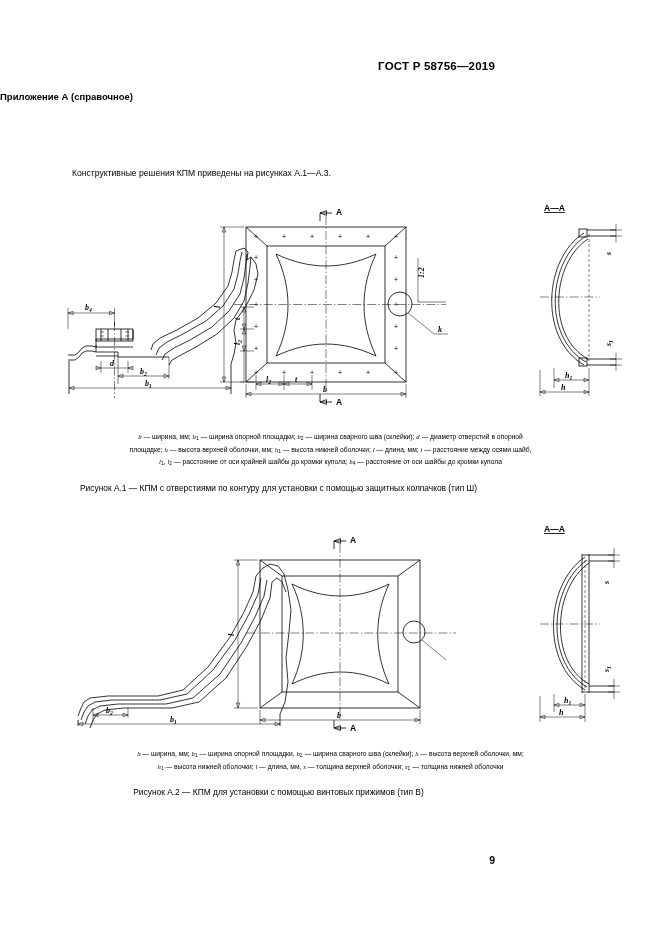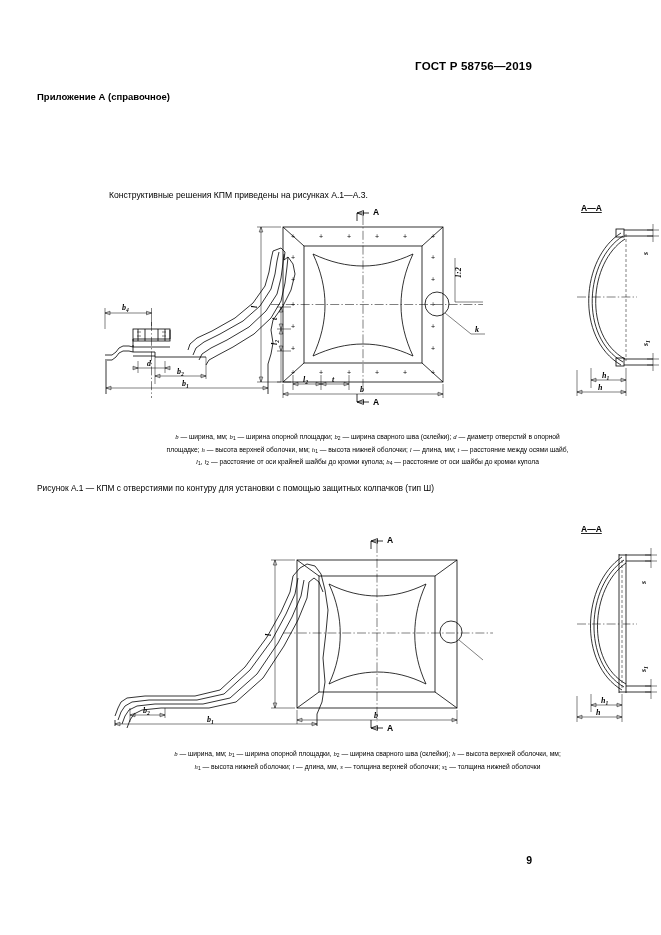--- a/index.html
+++ b/index.html
@@ -14,21 +14,20 @@
     font-family: "Liberation Sans", sans-serif;
     color: #000000;
     overflow: hidden;
   }
   .page {
     position: absolute;
     left: 0; top: 0;
     width: 557px;
     height: 935px;
     background: #ffffff;
-    margin-left: 37px;
   }
   .std-header {
     position: absolute;
     right: 62px;
     top: 60px;
     font-size: 11.5px;
     font-weight: bold;
     letter-spacing: 0.2px;
     white-space: nowrap;
   }
@@ -49,37 +48,37 @@
     left: 0; right: 0;
     top: 149px;
     text-align: center;
     font-size: 9.7px;
     font-weight: bold;
     letter-spacing: 0.1px;
   }
   .intro-text {
     position: absolute;
     left: 72px;
-    top: 190px;
+    top: 168px;
     font-size: 8.6px;
   }
   .legend {
     position: absolute;
     left: 62px;
     width: 537px;
     font-size: 6.7px;
     line-height: 10.5px;
     text-align: center;
   }
   .legend .ln { display: block; }
   .legend .just { text-align: justify; text-align-last: center; }
   .fig-caption {
     position: absolute;
     left: 0; right: 0;
-    text-align: left;
+    text-align: center;
     font-size: 8.4px;
   }
   .page-no {
     position: absolute;
     right: 62px;
     bottom: 69px;
     font-size: 10.5px;
     font-weight: bold;
   }
   i { font-family: "Liberation Serif", serif; font-style: italic; }
@@ -386,16 +385,17 @@
         <text class="lbl" x="511" y="203">h</text>
       </g>
     </svg>
   </div>
 
   <div class="legend" style="top:749px;">
     <span class="ln just"><i>b</i> — ширина, мм; <i>b</i><sub>1</sub> — ширина опорной площадки, <i>b</i><sub>2</sub> — ширина сварного шва (склейки); <i>h</i> — высота верхней оболочки, мм;</span>
     <span class="ln"><i>h</i><sub>1</sub> — высота нижней оболочки; <i>l</i> — длина, мм, <i>s</i> — толщина верхней оболочки; <i>s</i><sub>1</sub> — толщина нижней оболочки</span>
   </div>
 
+  <div class="fig-caption" style="top:787px;">Рисунок А.2 — КПМ для установки с помощью винтовых прижимов (тип В)</div>
 
   <div class="page-no">9</div>
 
 </div>
 
 </body></html>

